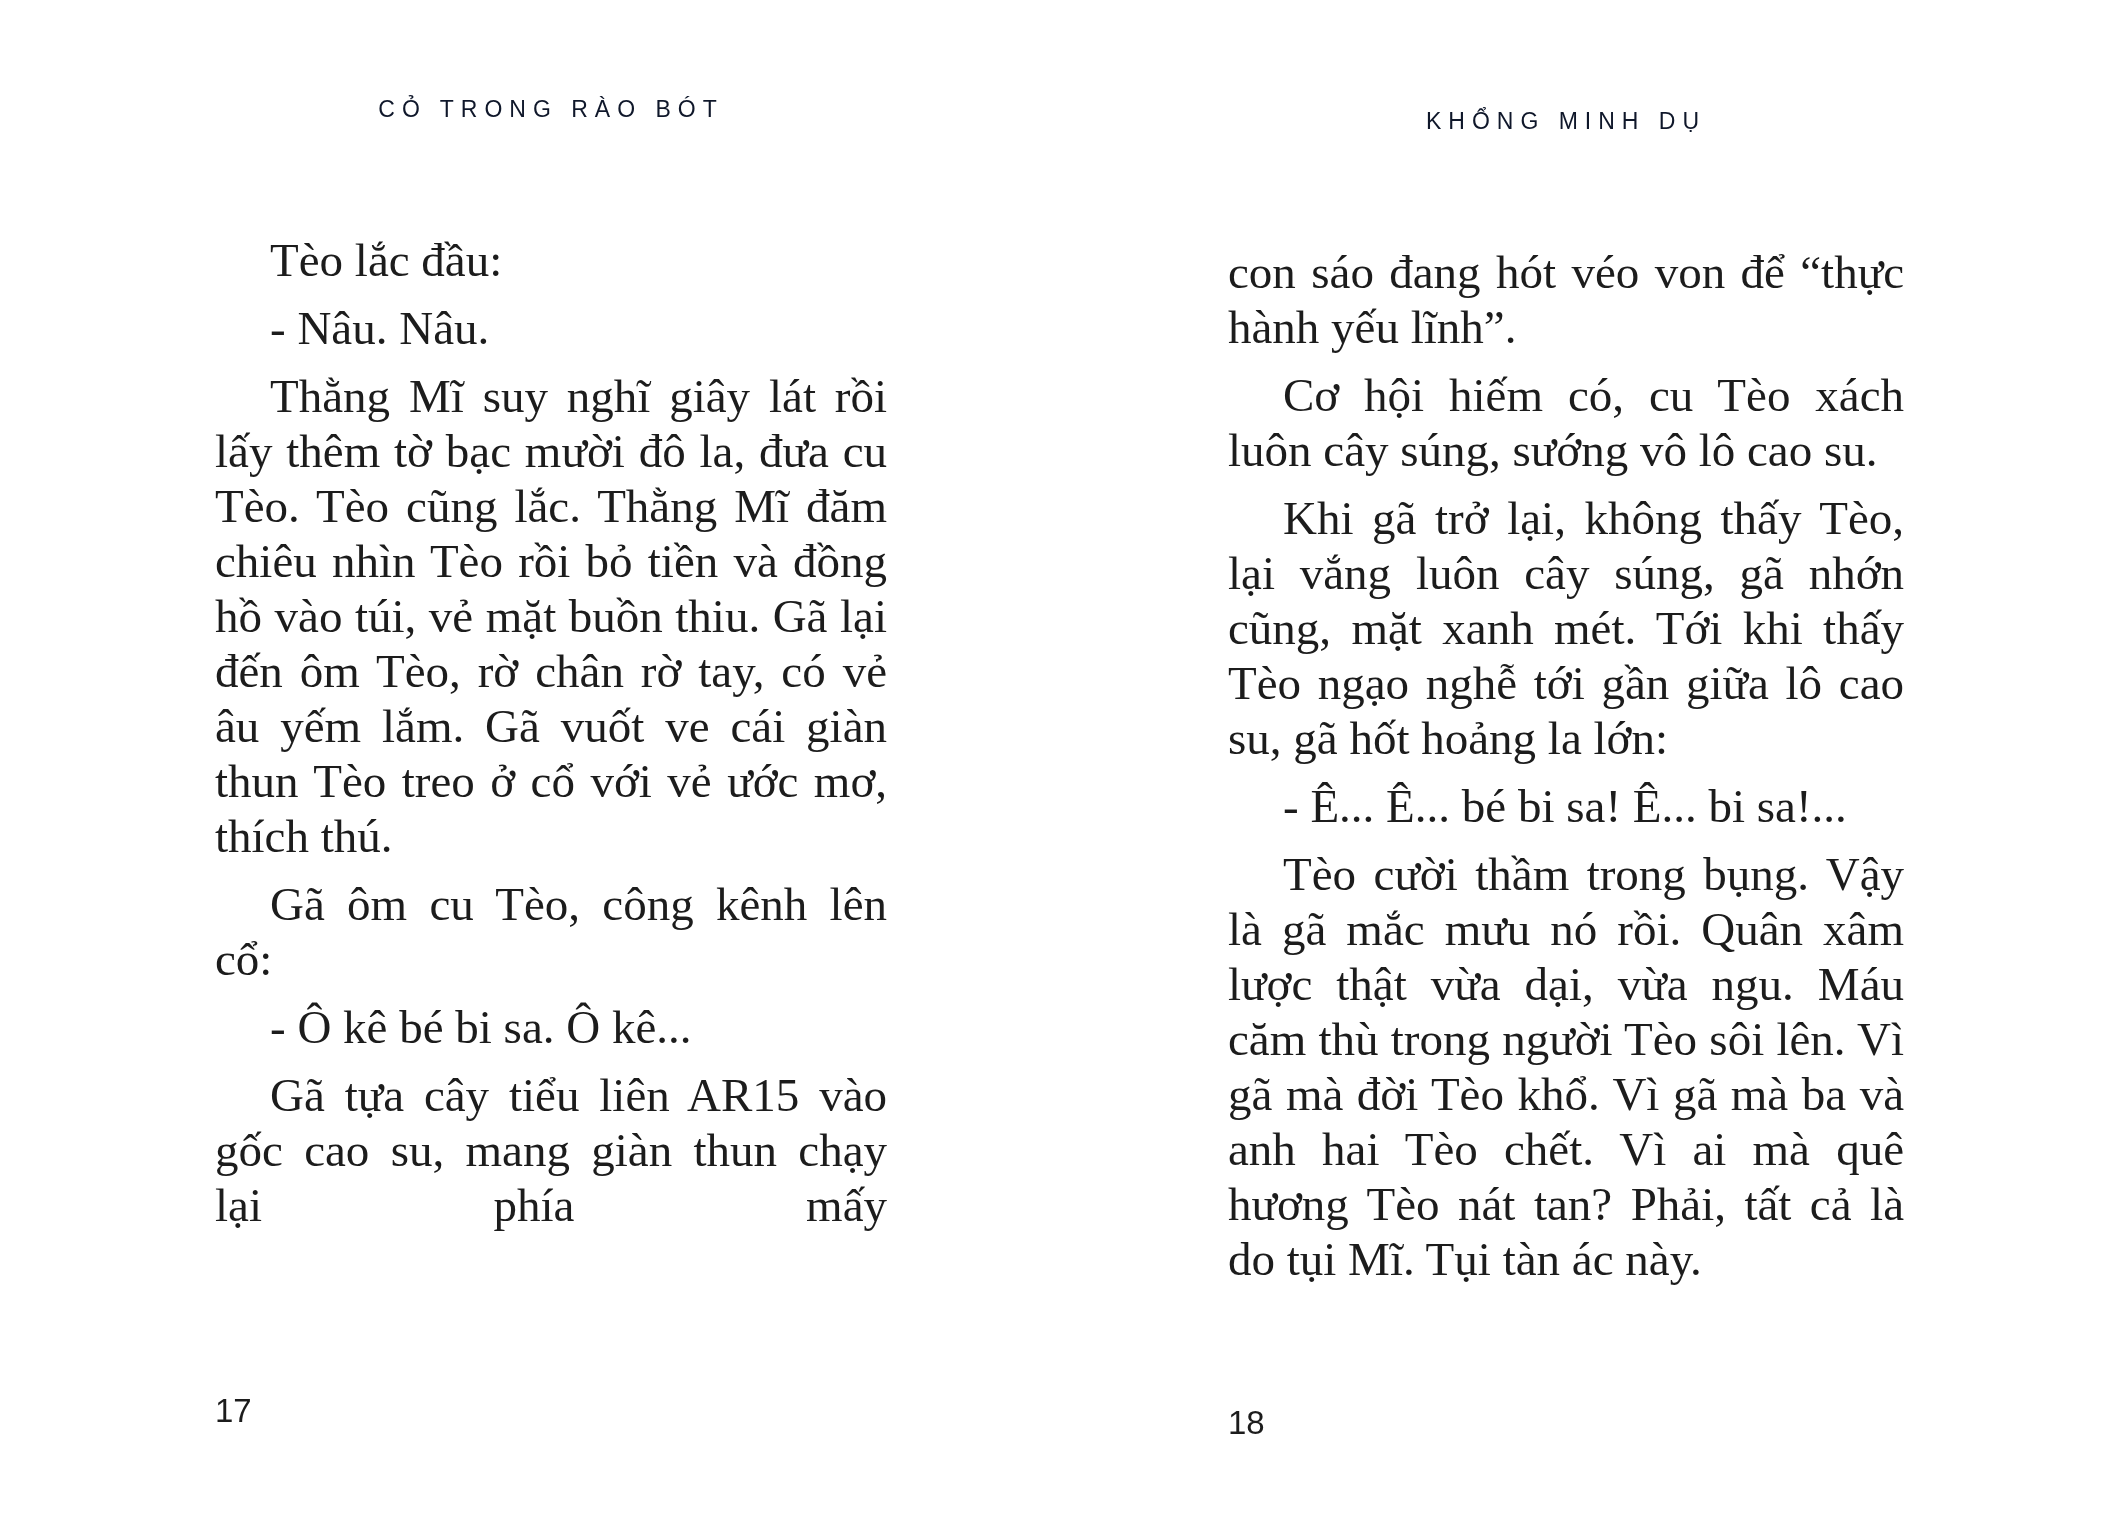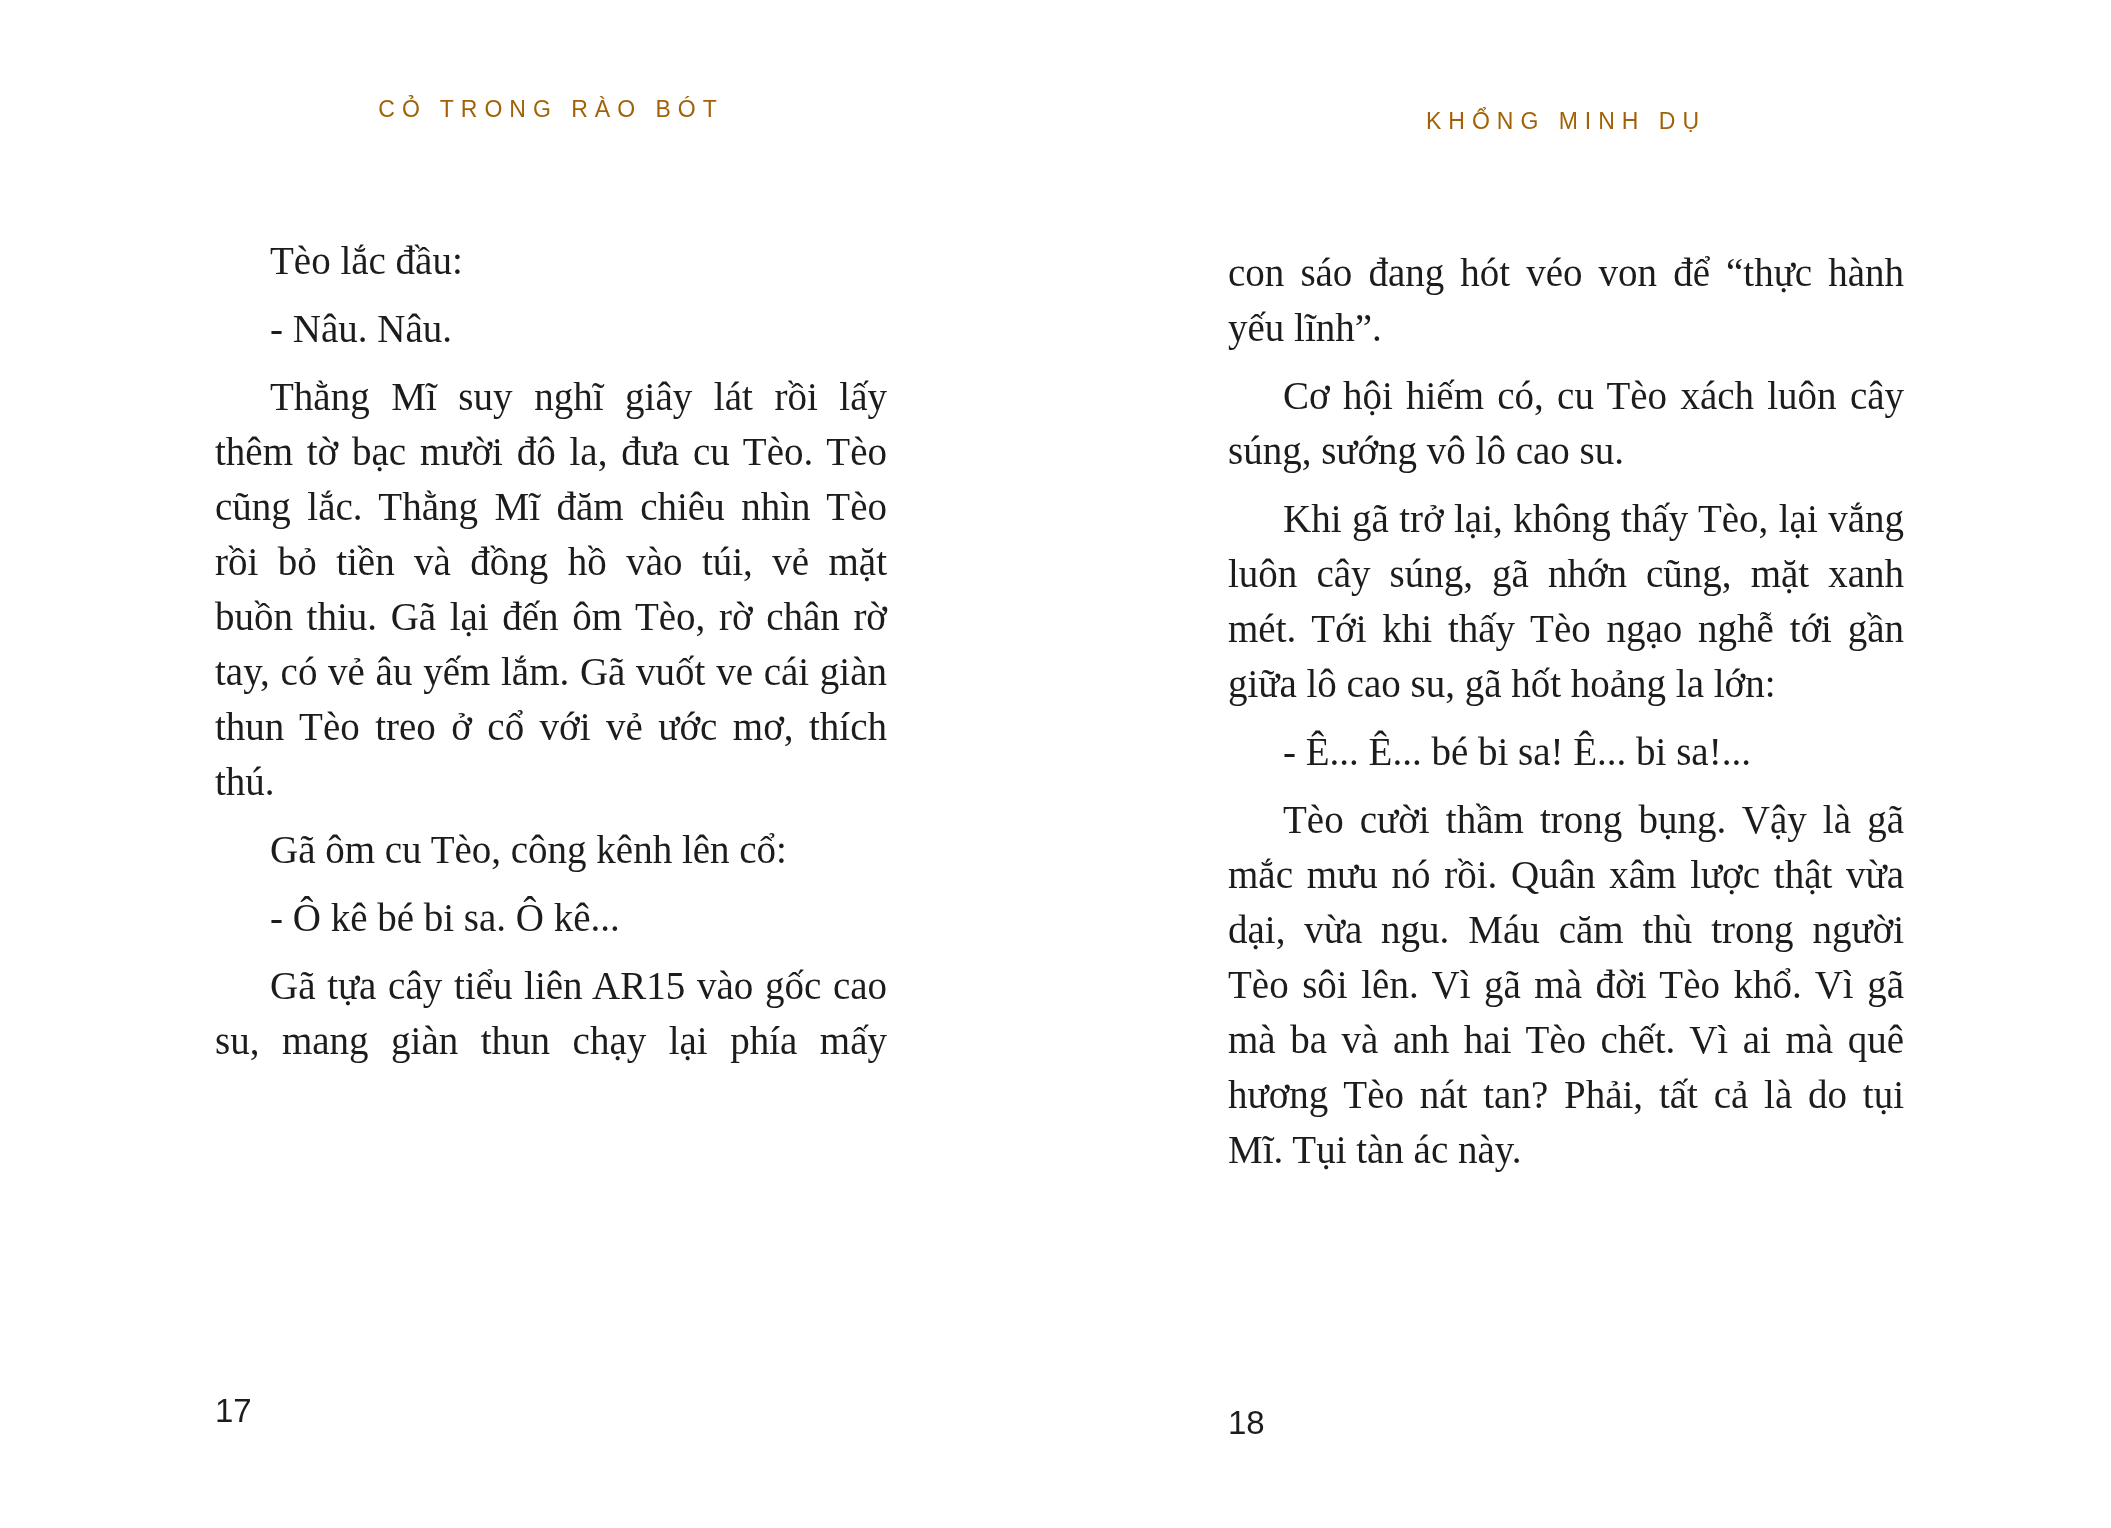--- a/index.html
+++ b/index.html
@@ -26,31 +26,31 @@
   .running-header {
     position: absolute;
     top: 96px;
     left: 0;
     width: 100%;
     text-align: center;
     font-family: "Liberation Sans", sans-serif;
     font-size: 23px;
     font-weight: 500;
     letter-spacing: 7px;
-    color: #a16207;
+    color: #0f172a;
     white-space: nowrap;
   }
 
   .text-block {
     position: absolute;
     top: 233px;
     left: 0;
     width: 100%;
     font-family: "Liberation Serif", "DejaVu Serif", serif;
-    font-size: 39px;
+    font-size: 47px;
     line-height: 55px;
     color: #1c1c1c;
     text-align: justify;
   }
   .text-block p.para {
     margin: 0 0 13px 0;
     text-indent: 55px;
   }
   .text-block p.para.no-indent { text-indent: 0; }
   .text-block p.para.justify-last { text-align-last: justify; }

